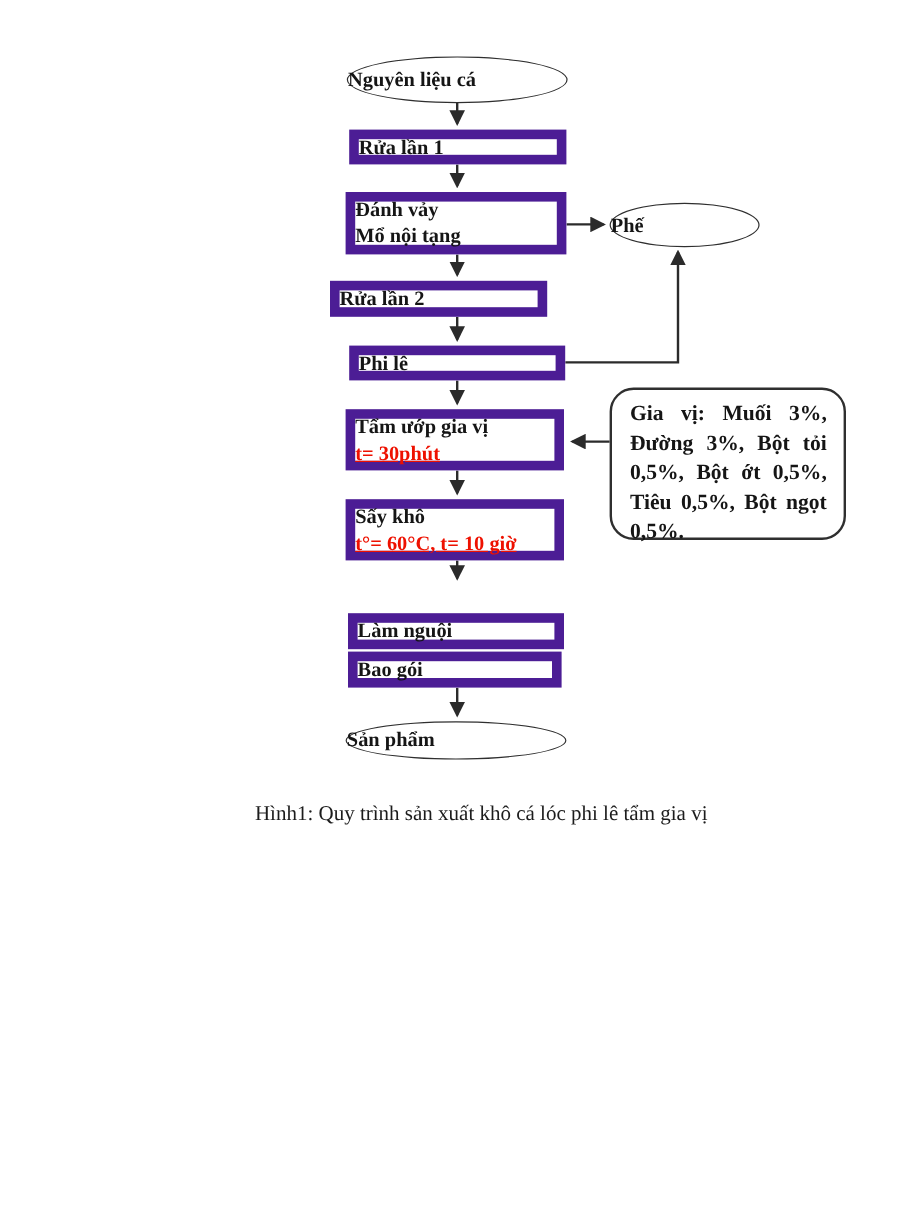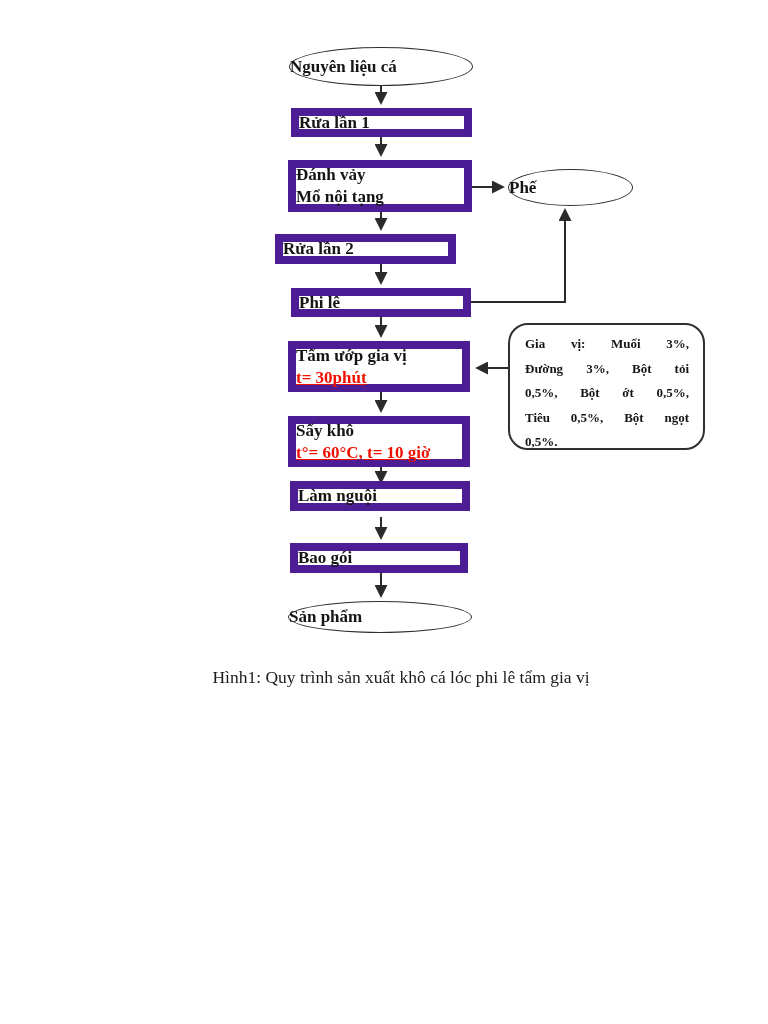--- a/index.html
+++ b/index.html
@@ -46,21 +46,21 @@
     color: #ee1100;
     text-decoration: underline;
   }
   .callout {
     position: absolute;
     box-sizing: border-box;
     border: 2px solid #2f2f2f;
     border-radius: 20px;
     background: #ffffff;
     font-weight: bold;
-    font-size: 13px;
+    font-size: 18px;
     line-height: 24.6px;
     padding: 7px 14px 0 15px;
   }
   .callout-line {
     text-align: justify;
     text-align-last: justify;
     white-space: nowrap;
   }
   .callout-line.last {
     text-align-last: left;
@@ -140,21 +140,21 @@
     <div class="callout-line">0,5%, Bột ớt 0,5%,</div>
     <div class="callout-line">Tiêu 0,5%, Bột ngọt</div>
     <div class="callout-line last">0,5%.</div>
   </div>
 
   <div class="node rect" style="left:288px; top:416px; width:182px; height:51px;">
     <span>Sấy khô</span>
     <span class="param">t°= 60°C, t= 10 giờ</span>
   </div>
 
-  <div class="node rect" style="left:290px; top:481px; width:180px; height:30px;">
+  <div class="node rect" style="left:290px; top:511px; width:180px; height:30px;">
     <span>Làm nguội</span>
   </div>
 
   <div class="node rect" style="left:290px; top:543px; width:178px; height:30px;">
     <span>Bao gói</span>
   </div>
 
   <div class="node oval" style="left:288px; top:601px; width:184px; height:32px;">
     <span>Sản phẩm</span>
   </div>

